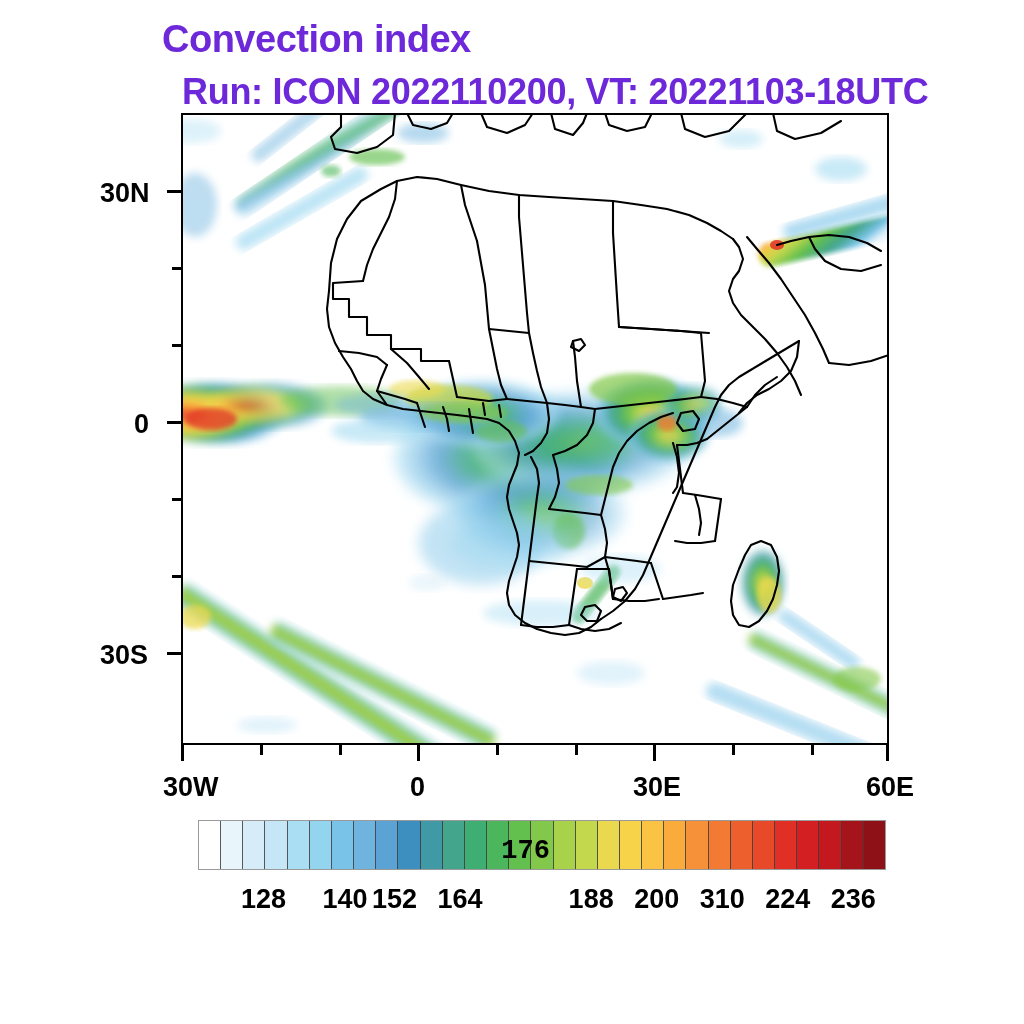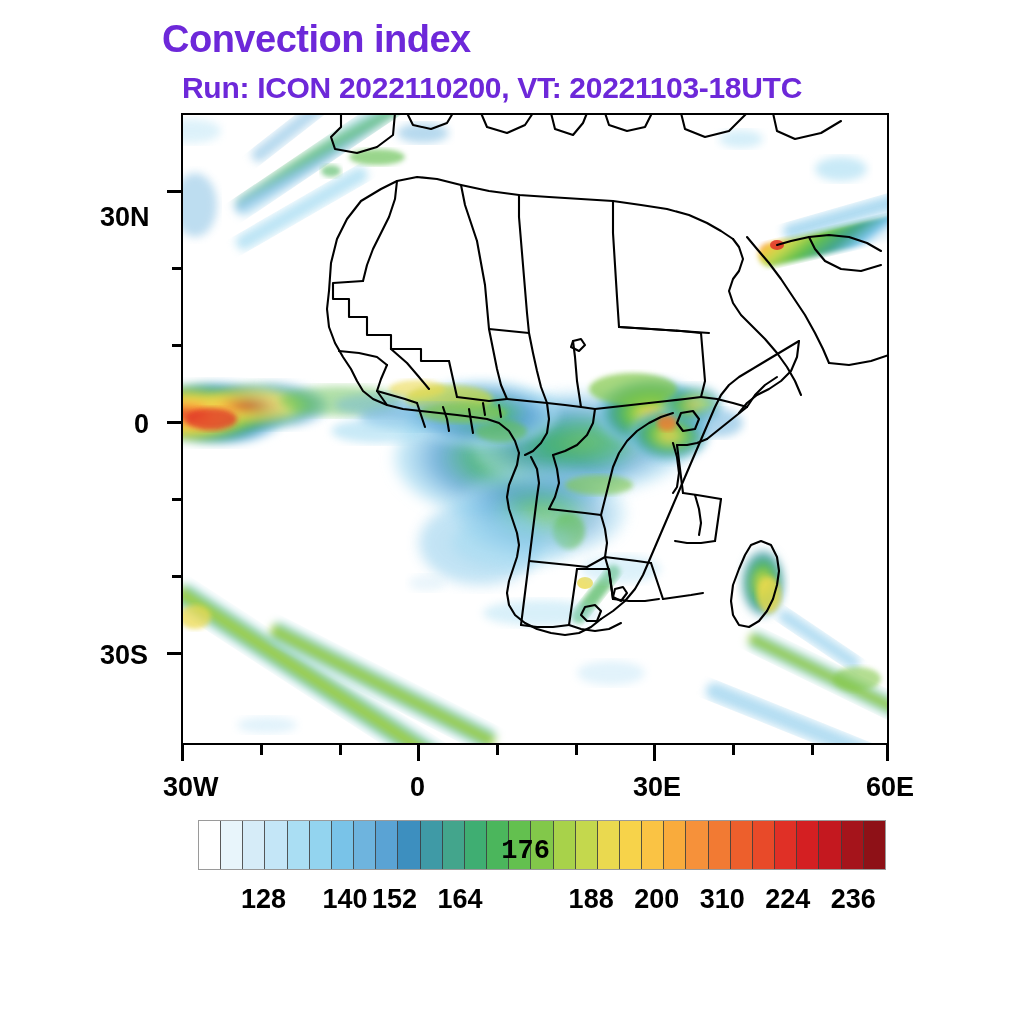--- a/index.html
+++ b/index.html
@@ -2,21 +2,21 @@
 <html><head>
 <meta charset="utf-8">
 <style>
   html,body{margin:0;padding:0;background:#ffffff;}
   body{width:1024px;height:1024px;overflow:hidden;
        font-family:"Liberation Sans","DejaVu Sans",sans-serif;color:#000;}
   #page{position:relative;width:1024px;height:1024px;background:#fff;}
 
   .ttl{position:absolute;font-weight:bold;color:#6d28d9;white-space:nowrap;}
   #title-main{left:162px;top:18px;font-size:38px;letter-spacing:-0.5px;}
-  #title-sub{left:182px;top:71px;font-size:30px;letter-spacing:-0.3px;}
+  #title-sub{left:182px;top:71px;font-size:36px;letter-spacing:-0.3px;}
 
   #plot{position:absolute;left:181px;top:113px;width:708px;height:632px;
         background:#fff;overflow:hidden;}
   #plot-frame{position:absolute;left:181px;top:113px;width:708px;height:632px;
         border:2px solid #000;box-sizing:border-box;pointer-events:none;}
   #map-svg{position:absolute;left:0;top:0;width:708px;height:632px;display:block;}
 
   .tick{position:absolute;background:#000;}
   .tlab{position:absolute;font-size:27px;font-weight:bold;color:#000;white-space:nowrap;}
 
@@ -362,21 +362,21 @@
 
   <div>
     <div class="tick" style="left:167px;top:190px;width:14px;height:3px;"></div>
     <div class="tick" style="left:172px;top:267px;width:9px;height:3px;"></div>
     <div class="tick" style="left:172px;top:344px;width:9px;height:3px;"></div>
     <div class="tick" style="left:167px;top:421px;width:14px;height:3px;"></div>
     <div class="tick" style="left:172px;top:498px;width:9px;height:3px;"></div>
     <div class="tick" style="left:172px;top:575px;width:9px;height:3px;"></div>
     <div class="tick" style="left:167px;top:652px;width:14px;height:3px;"></div>
 
-    <div class="tlab" style="left:100px;top:178px;margin-top:24px;">30N</div>
+    <div class="tlab" style="left:100px;top:178px;">30N</div>
     <div class="tlab" style="left:134px;top:409px;">0</div>
     <div class="tlab" style="left:100px;top:640px;">30S</div>
   </div>
 
   <div>
     <div class="tick" style="left:181px;top:745px;width:3px;height:16px;"></div>
     <div class="tick" style="left:260px;top:745px;width:3px;height:10px;"></div>
     <div class="tick" style="left:339px;top:745px;width:3px;height:10px;"></div>
     <div class="tick" style="left:417px;top:745px;width:3px;height:16px;"></div>
     <div class="tick" style="left:496px;top:745px;width:3px;height:10px;"></div>

